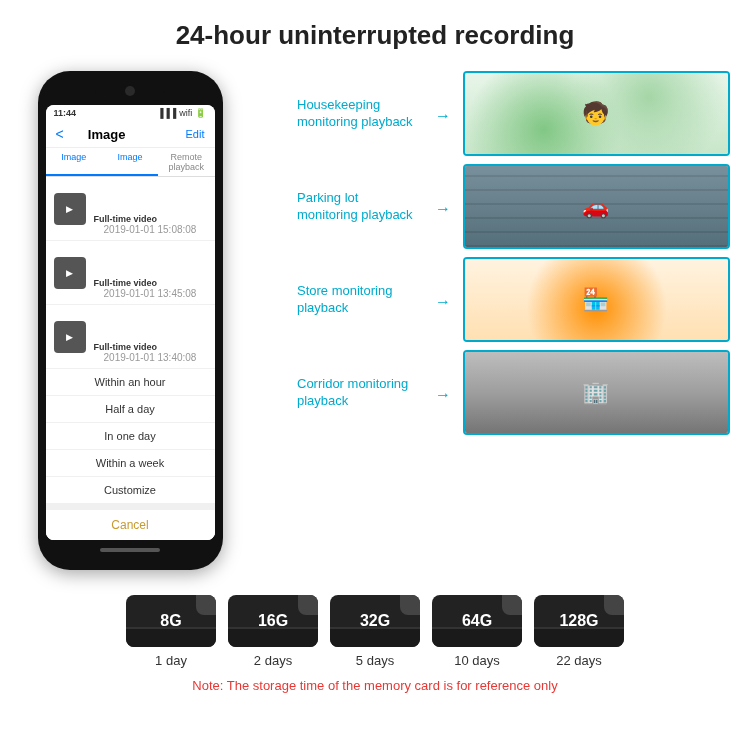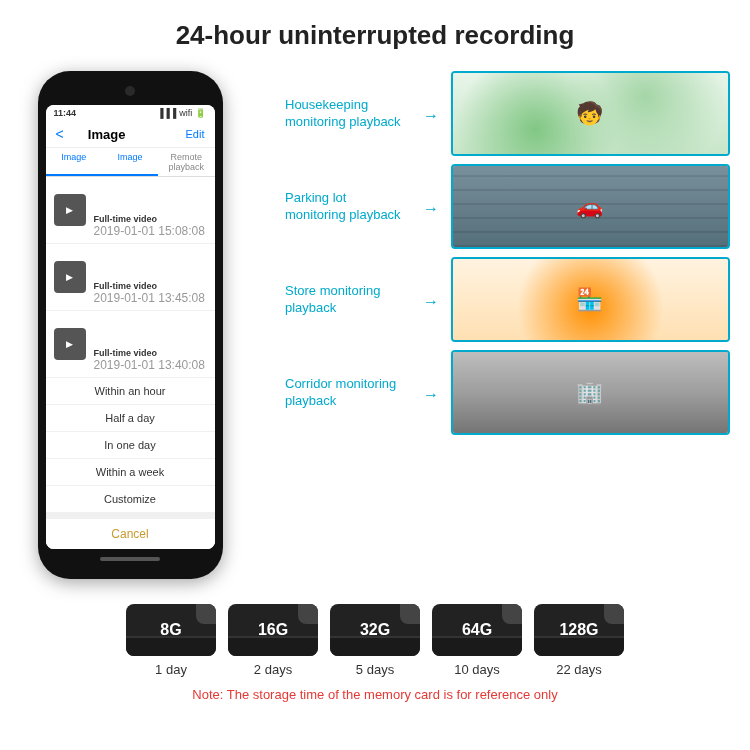--- a/index.html
+++ b/index.html
@@ -24,21 +24,21 @@
       font-weight: bold;
       color: #222;
       margin-bottom: 20px;
     }
 
     
     .middle {
       display: flex;
       flex-direction: row;
       align-items: flex-start;
-      gap: 0px;
+      gap: 12px;
       margin-bottom: 25px;
     }
 
     
     .phone-wrap {
       flex: 0 0 220px;
       display: flex;
       justify-content: center;
       align-items: flex-start;
     }
@@ -144,21 +144,21 @@
     }
 
     .phone-thumb::after {
       content: '▶';
       color: #fff;
       font-size: 9px;
     }
 
     .phone-video-info { flex: 1; margin-top: 32px; }
     .phone-video-title { font-size: 9px; color: #333; font-weight: bold; }
-    .phone-video-date { font-size: 12px; color: #999; }
+    .phone-video-date { font-size: 10px; color: #999; text-align: center; }
 
     
     .phone-dropdown-overlay {
       background: rgba(0,0,0,0.3);
       padding: 0;
     }
 
     .phone-dropdown {
       background: #fff;
       margin: 0 0;

